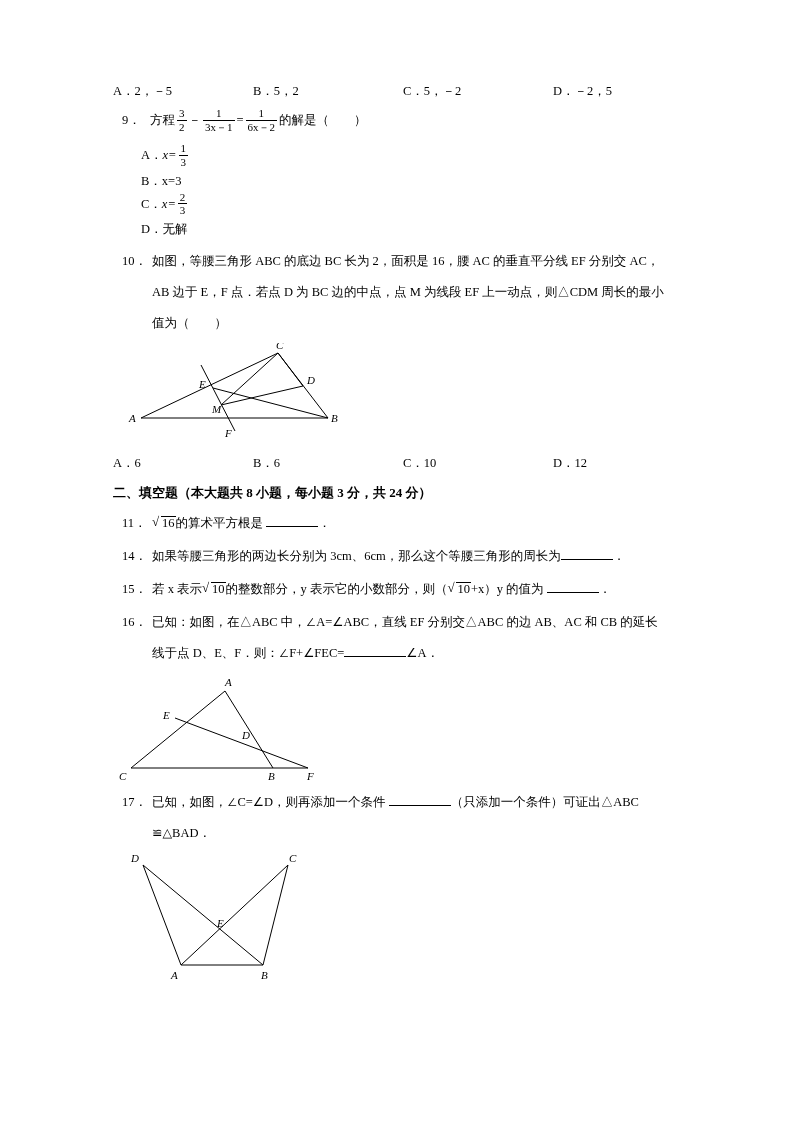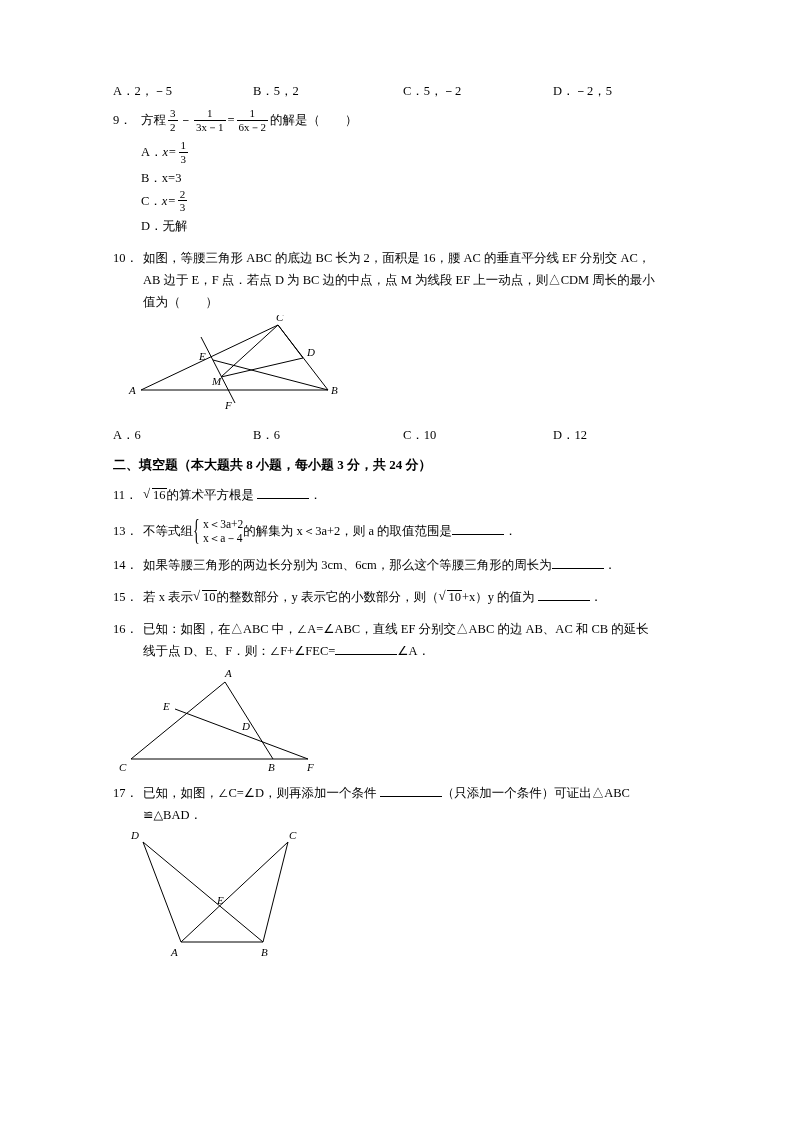--- a/index.html
+++ b/index.html
@@ -17,21 +17,21 @@
     width:793px;height:1122px;padding-left:32px;
   }
   .content{
     position:absolute;
     left:113px; top:80px;
     width:580px;
   }
   .row{
     font-size:12.5px;
     line-height:22px;
-    margin:0;
+    margin:9px;
     position:relative;
   }
   .opts{
     display:flex;
     font-size:12.5px;
     line-height:22px;
   }
   .opts > span{display:inline-block;}
   .o1{width:140px;}
   .o2{width:150px;}
@@ -179,23 +179,20 @@
       <span class="o4">D．12</span>
     </div>
 
     <div class="secthead">二、填空题（本大题共 8 小题，每小题 3 分，共 24 分）</div>
 
     <div class="row" style="margin-top:8px;line-height:26px;">
       <span class="qnum" style="width:30px">11．</span><span class="sqrt"><span class="bar">16</span></span><span>的算术平方根是</span>&nbsp;<span class="blank"></span><span>．</span>
     </div>
 
 
-    <div class="row" style="margin-top:8px;line-height:30px;">
-      <span class="qnum" style="width:30px">13．</span><span>不等式组</span><span class="brace-sys"><span style="display:block">x＜3a+2</span><span style="display:block">x＜a－4</span></span><span>的解集为 x＜3a+2，则 a 的取值范围是</span><span class="blank"></span><span>．</span>
-    </div>
 
     <div class="row" style="margin-top:8px;">
       <span class="qnum" style="width:30px">14．</span><span>如果等腰三角形的两边长分别为 3cm、6cm，那么这个等腰三角形的周长为</span><span class="blank"></span><span>．</span>
     </div>
 
     <div class="row" style="margin-top:8px;line-height:26px;">
       <span class="qnum" style="width:30px">15．</span><span>若 x 表示</span><span class="sqrt"><span class="bar">10</span></span><span>的整数部分，y 表示它的小数部分，则（</span><span class="sqrt"><span class="bar">10</span></span><span>+x）y 的值为</span>&nbsp;<span class="blank"></span><span>．</span>
     </div>
 
     <div class="row" style="margin-top:8px;">

